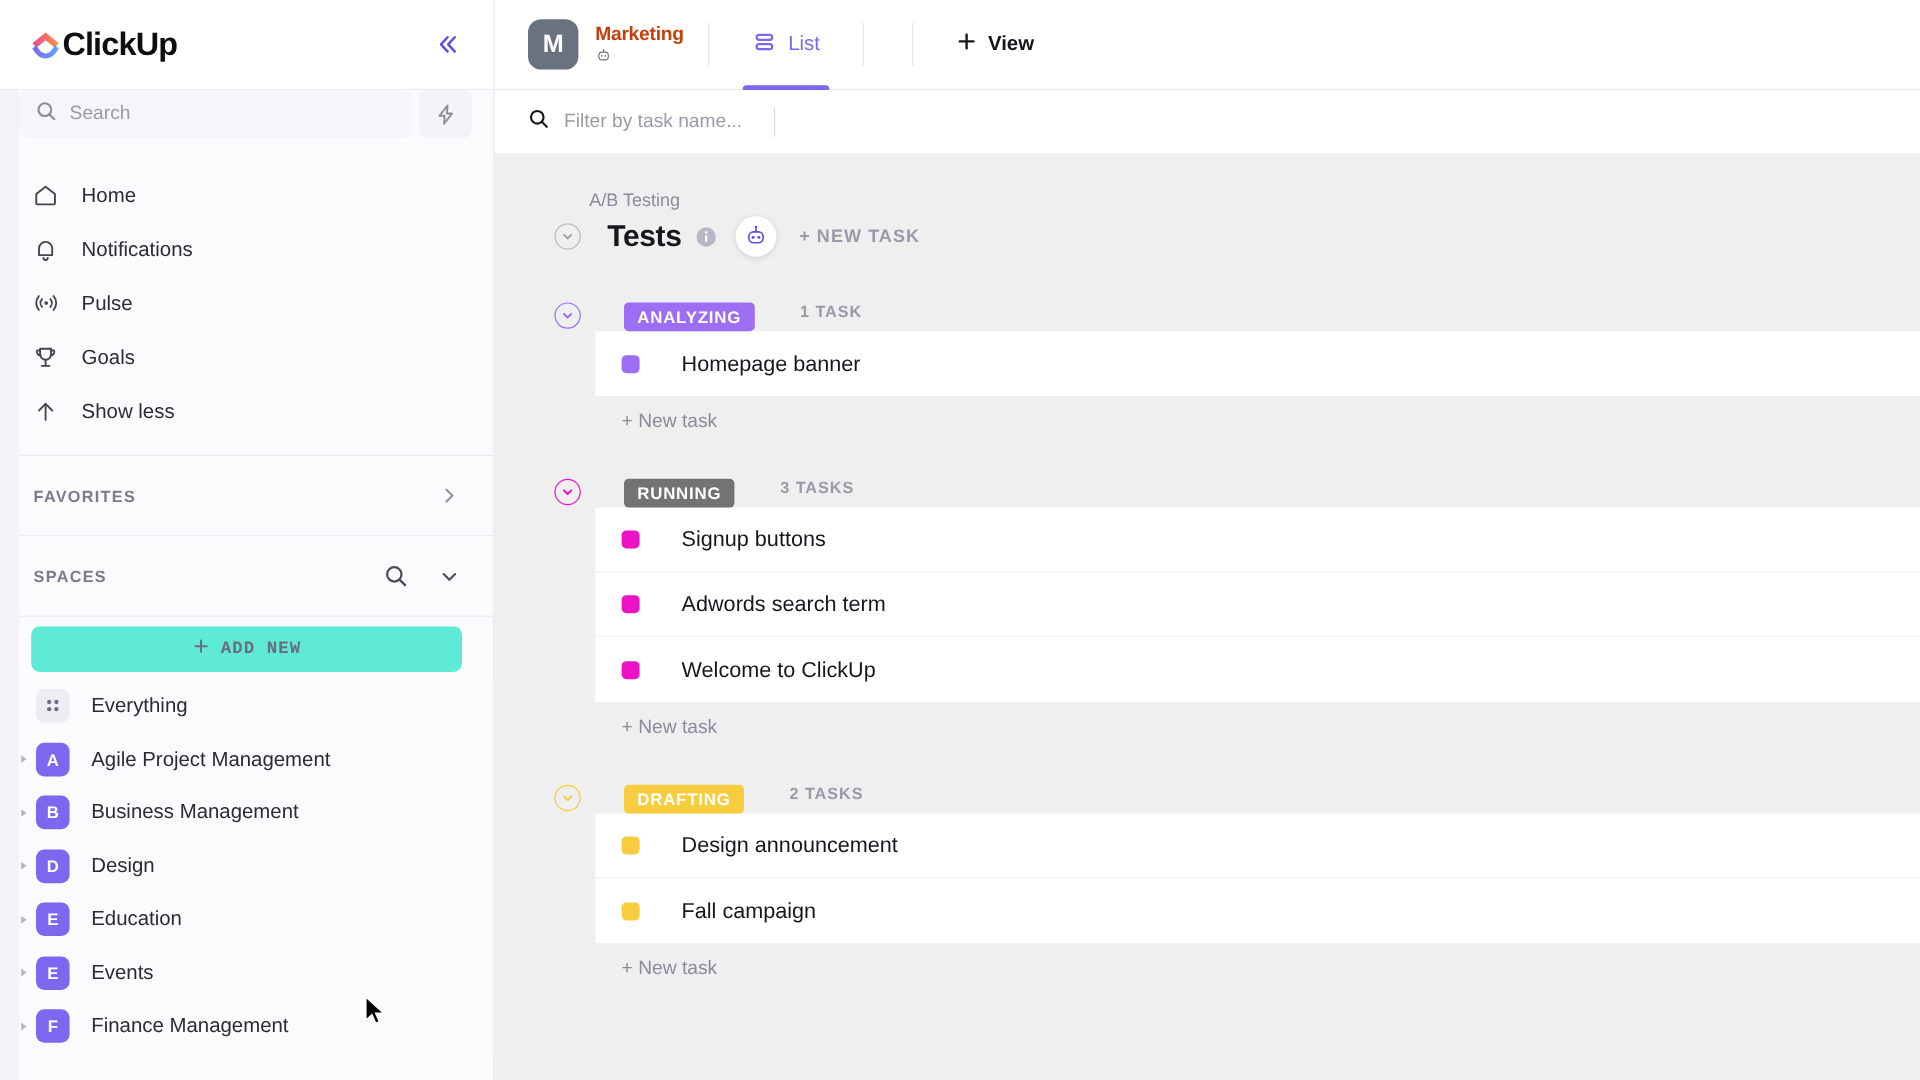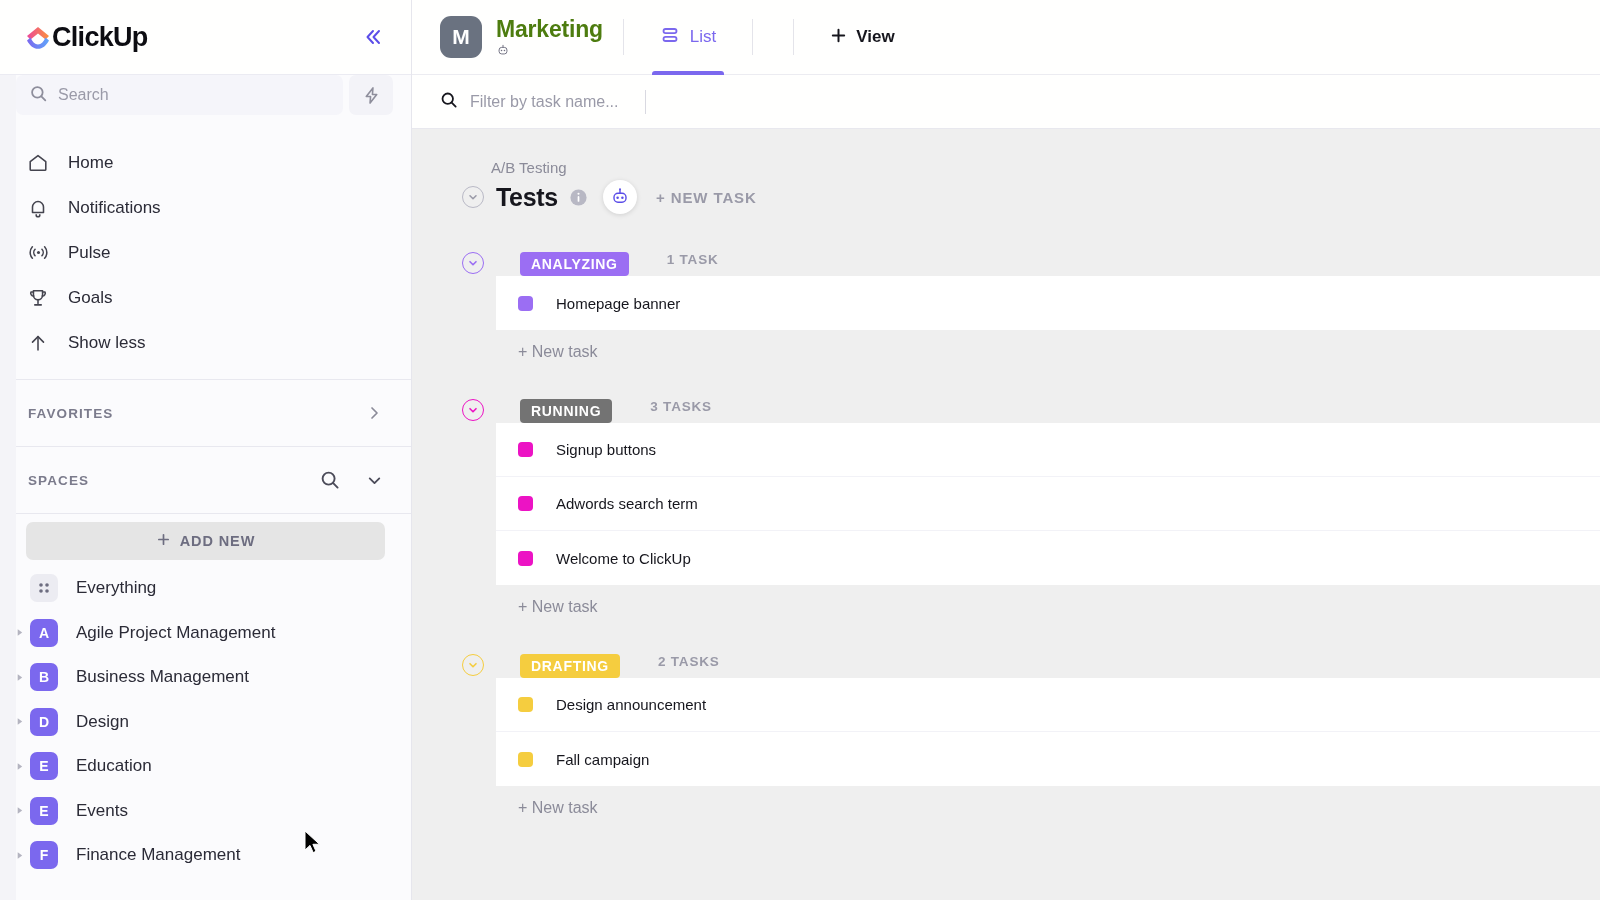--- a/index.html
+++ b/index.html
@@ -80,23 +80,24 @@
   }
   .sec-title {
     font-size: 13.5px; font-weight: 700; color: #7b7b8c;
     letter-spacing: 1.1px;
   }
   .sec-actions { margin-left: auto; display: flex; align-items: center; gap: 22px; }
   .sec-btn { width: 22px; height: 22px; display: flex; align-items: center; justify-content: center; cursor: pointer; }
 
   .add-new {
     margin: 8px 26px 6px 26px; height: 38px;
-    background: #e5e5e5; border-radius: 7px;
+    background: #5eead4; border-radius: 7px;
     display: flex; align-items: center; justify-content: center; gap: 9px;
     cursor: pointer;
+    font-family: Liberation Mono, monospace;
   }
   .add-new-label {
     font-size: 14.5px; font-weight: 600; color: #6d6d80;
     letter-spacing: 0.9px;
   }
 
   .space-list { overflow: hidden; background: #fbfbfd; }
   .space-item {
     height: 44.5px; display: flex; align-items: center;
     padding: 0 20px 0 8px; cursor: pointer; gap: 0;
@@ -118,21 +119,21 @@
     display: flex; align-items: center; padding: 0 20px 0 28px;
     border-bottom: 1px solid #ececf1;
   }
   .list-ident { display: flex; align-items: center; gap: 14px; }
   .m-avatar {
     width: 42px; height: 42px; border-radius: 11px; background: #6a7280;
     color: #fff; font-size: 21px; font-weight: 700;
     display: flex; align-items: center; justify-content: center;
   }
   .ident-text { display: flex; flex-direction: column; }
-  .ident-title { font-size: 23px; font-weight: 600; color: #4d7c0f; letter-spacing: -0.2px; line-height: 1.05; }
+  .ident-title { font-size: 16px; font-weight: 600; color: #c2410c; letter-spacing: -0.2px; line-height: 1.05; }
   .ident-sub { height: 14px; display: flex; align-items: center; margin-top: 2px; }
   .vsep { width: 1px; height: 36px; background: #e4e4ea; margin: 0 20px; }
   .tab {
     display: flex; align-items: center; gap: 10px;
     padding: 0 16px; height: 75px; cursor: pointer; position: relative;
   }
   .tab-label { font-size: 17px; color: #2b2b37; }
   .tab.active .tab-label { color: #7b68ee; }
   .tab.active::after {
     content: ""; position: absolute; left: 8px; right: 8px; bottom: 0;
@@ -155,21 +156,21 @@
 
   .list-header { padding: 0 0 0 22px; }
   .crumb { font-size: 15px; color: #8b8b99; margin-bottom: 4px; padding-left: 29px; }
   .title-row { display: flex; align-items: center; gap: 0; }
   .chev-circle {
     width: 22px; height: 22px; border-radius: 50%;
     border: 1.6px solid #b9b9c6;
     display: flex; align-items: center; justify-content: center; cursor: pointer;
     flex: 0 0 22px;
   }
-  .list-title { font-size: 25px; font-weight: 700; color: #16161d; margin-left: 12px; letter-spacing: -0.3px; }
+  .list-title { font-size: 25px; font-weight: 700; color: #16161d; margin-left: 22px; letter-spacing: -0.3px; }
   .info-ico { margin-left: 11px; cursor: pointer; display: flex; }
   .ai-badge {
     width: 34px; height: 34px; border-radius: 50%; background: #fff;
     box-shadow: 0 1px 5px rgba(0,0,0,0.13);
     display: flex; align-items: center; justify-content: center;
     margin-left: 15px; cursor: pointer;
   }
   .new-task-top {
     font-size: 15px; font-weight: 600; color: #9a9aa8;
     letter-spacing: 0.9px; margin-left: 19px; cursor: pointer;
@@ -190,21 +191,21 @@
   }
   .g-count { font-size: 13.5px; font-weight: 600; color: #9a9aa8; letter-spacing: 0.8px; margin-left: 18px; }
 
   .rows { background: #fff; margin-left: 56px; }
   .task-row {
     height: 54px; display: flex; align-items: center;
     padding-left: 22px; cursor: pointer; border-bottom: 1px solid #f2f2f7;
   }
   .task-row:last-child { border-bottom: none; }
   .t-status { width: 15px; height: 15px; border-radius: 4px; flex: 0 0 15px; cursor: pointer; }
-  .t-name { font-size: 15px; color: #16161d; margin-left: 23px; }
+  .t-name { font-size: 18px; color: #16161d; margin-left: 35px; }
   .new-task-row {
     font-size: 16px; color: #8b8b99; padding: 13px 0 0 78px; cursor: pointer;
   }
 
   .cursor { position: absolute; pointer-events: none; z-index: 50; }
 </style>
 </head>
 <body>
 
 <div class="app">

